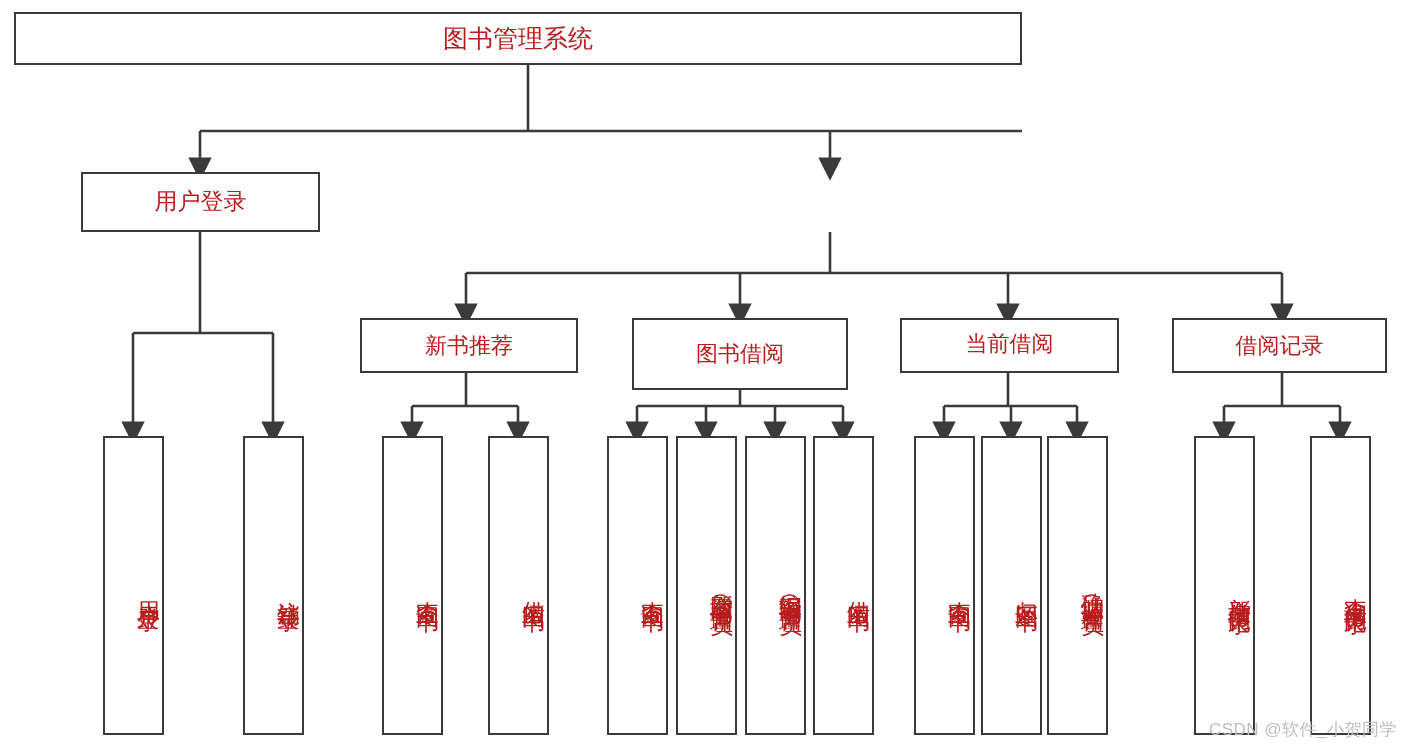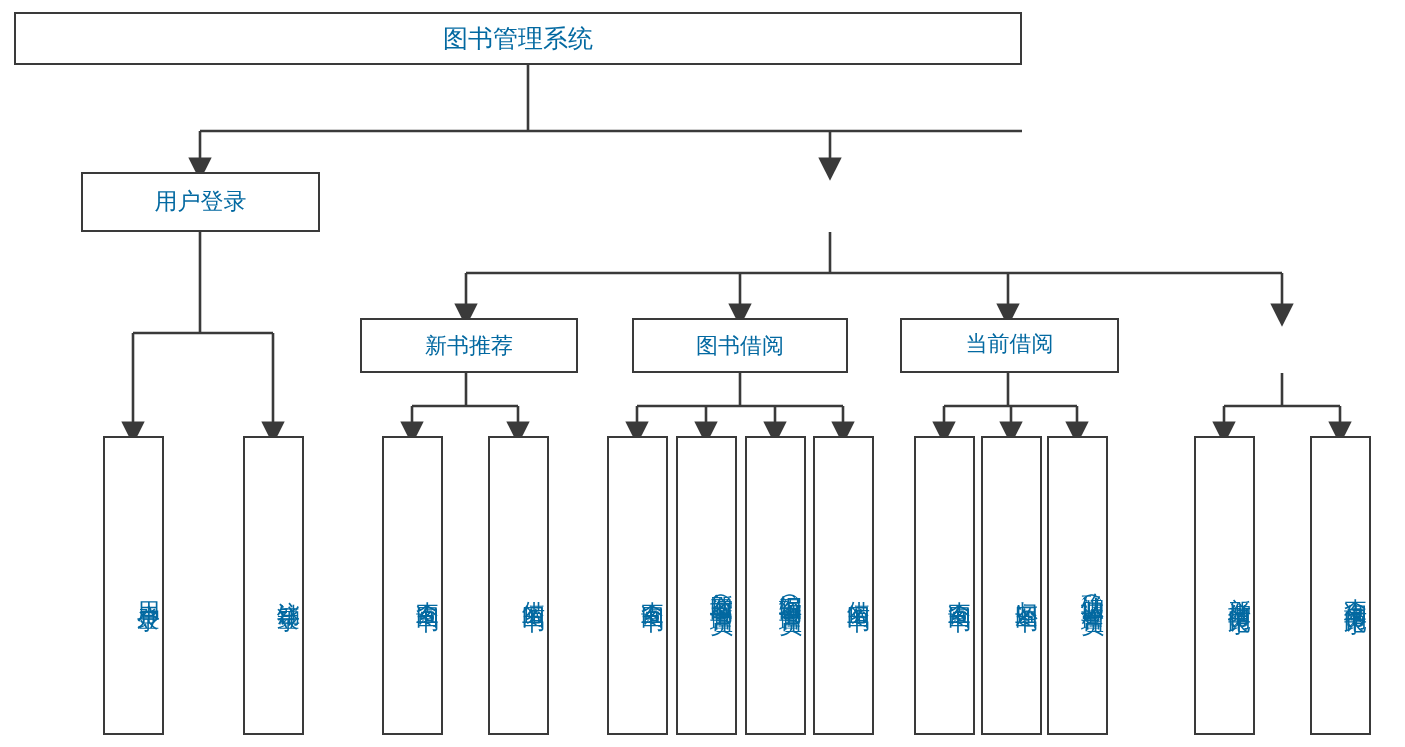--- a/index.html
+++ b/index.html
@@ -23,21 +23,21 @@
     top: 0;
     width: 1405px;
     height: 747px;
     pointer-events: none;
   }
   .node {
     position: absolute;
     box-sizing: border-box;
     border: 2.5px solid #3a3a3a;
     background: #ffffff;
-    color: #0369a1;
+    color: #b91c1c;
     display: flex;
     align-items: center;
     justify-content: center;
     text-align: center;
     line-height: 1.18;
   }
   .node.root {
     font-size: 25px;
   }
   .node.level1 {
@@ -128,25 +128,28 @@
     <span>图书管理系统</span>
   </div>
 
   <div class="node level1" style="left:81px; top:172px; width:239px; height:60px;">
     <span>用户登录</span>
   </div>
 
   <div class="node level2" style="left:360px; top:318px; width:218px; height:55px;">
     <span>新书推荐</span>
   </div>
-  <div class="node level2" style="left:632px; top:318px; width:216px; height:55px;">
+  <div class="node level2" style="left:632px; top:318px; width:216px; height:72px;">
     <span>图书借阅</span>
   </div>
   <div class="node level2" style="left:900px; top:318px; width:219px; height:55px;font-family:Liberation Mono, monospace;">
     <span>当前借阅</span>
+  </div>
+  <div class="node level2" style="left:1172px; top:318px; width:215px; height:55px;">
+    <span>借阅记录</span>
   </div>
 
   <div class="node leaf" style="left:103px; top:436px; width:61px; height:299px;">
     <span>用户登录</span>
   </div>
   <div class="node leaf" style="left:243px; top:436px; width:61px; height:299px;">
     <span>注销登录</span>
   </div>
 
   <div class="node leaf" style="left:382px; top:436px; width:61px; height:299px;">
@@ -179,14 +182,15 @@
     <span>确认归还（管理员）</span>
   </div>
 
   <div class="node leaf" style="left:1194px; top:436px; width:61px; height:299px;">
     <span>新增借阅记录</span>
   </div>
   <div class="node leaf" style="left:1310px; top:436px; width:61px; height:299px;">
     <span>查询借阅记录</span>
   </div>
 
+  <div class="watermark">CSDN @软件_小贺同学</div>
 
 </div>
 
 </body></html>

